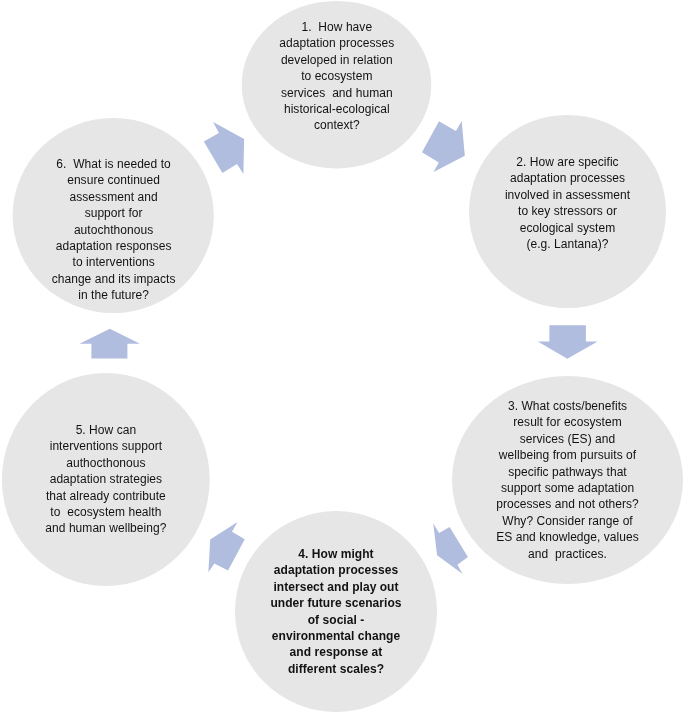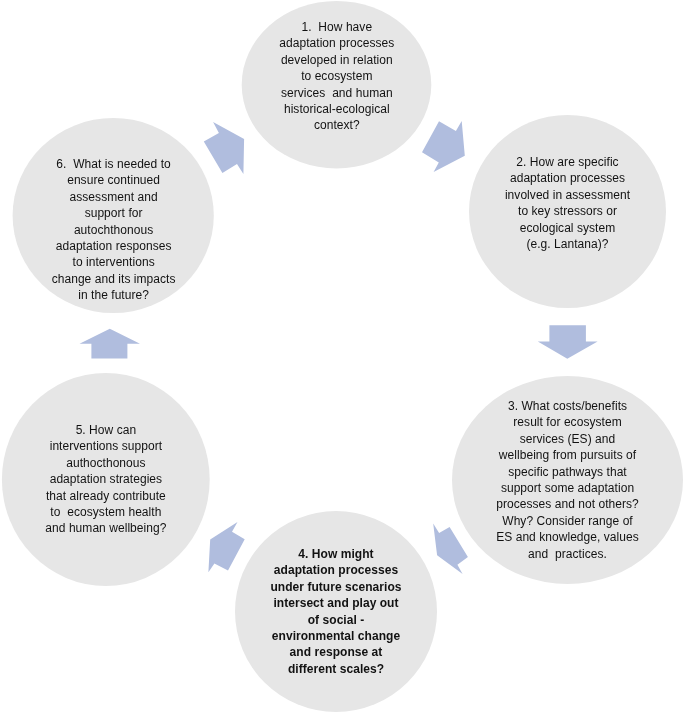--- a/index.html
+++ b/index.html
@@ -61,22 +61,22 @@
     <span class="tline">specific pathways that</span>
     <span class="tline">support some adaptation</span>
     <span class="tline">processes and not others?</span>
     <span class="tline">Why? Consider range of</span>
     <span class="tline">ES and knowledge, values</span>
     <span class="tline">and  practices.</span>
   </div>
   <div class="node-label" style="left:235.0px;top:545.9px;width:202.0px;font-weight:bold;">
     <span class="tline">4. How might</span>
     <span class="tline">adaptation processes</span>
+    <span class="tline">intersect and play out</span>
     <span class="tline">under future scenarios</span>
-    <span class="tline">intersect and play out</span>
     <span class="tline">of social -</span>
     <span class="tline">environmental change</span>
     <span class="tline">and response at</span>
     <span class="tline">different scales?</span>
   </div>
   <div class="node-label" style="left:1.9px;top:422.1px;width:207.8px;">
     <span class="tline">5. How can</span>
     <span class="tline">interventions support</span>
     <span class="tline">authocthonous</span>
     <span class="tline">adaptation strategies</span>

